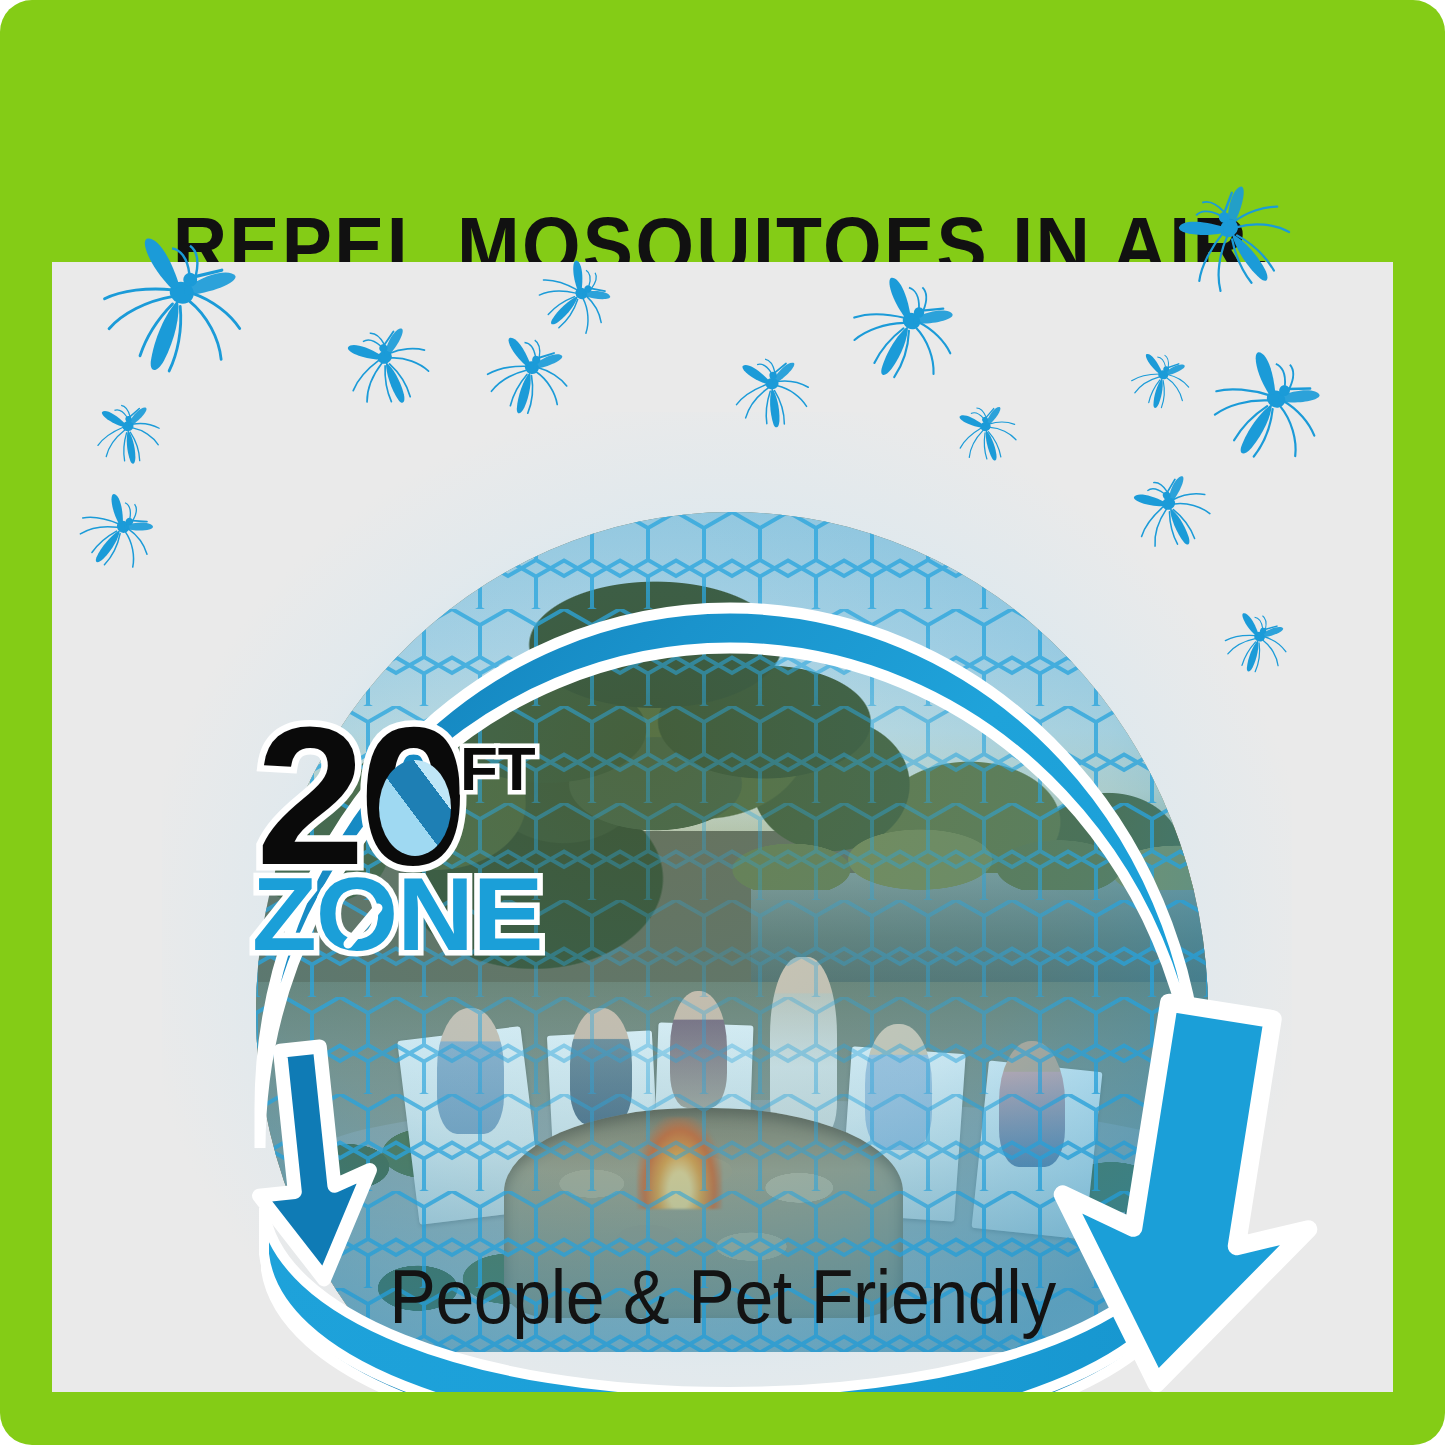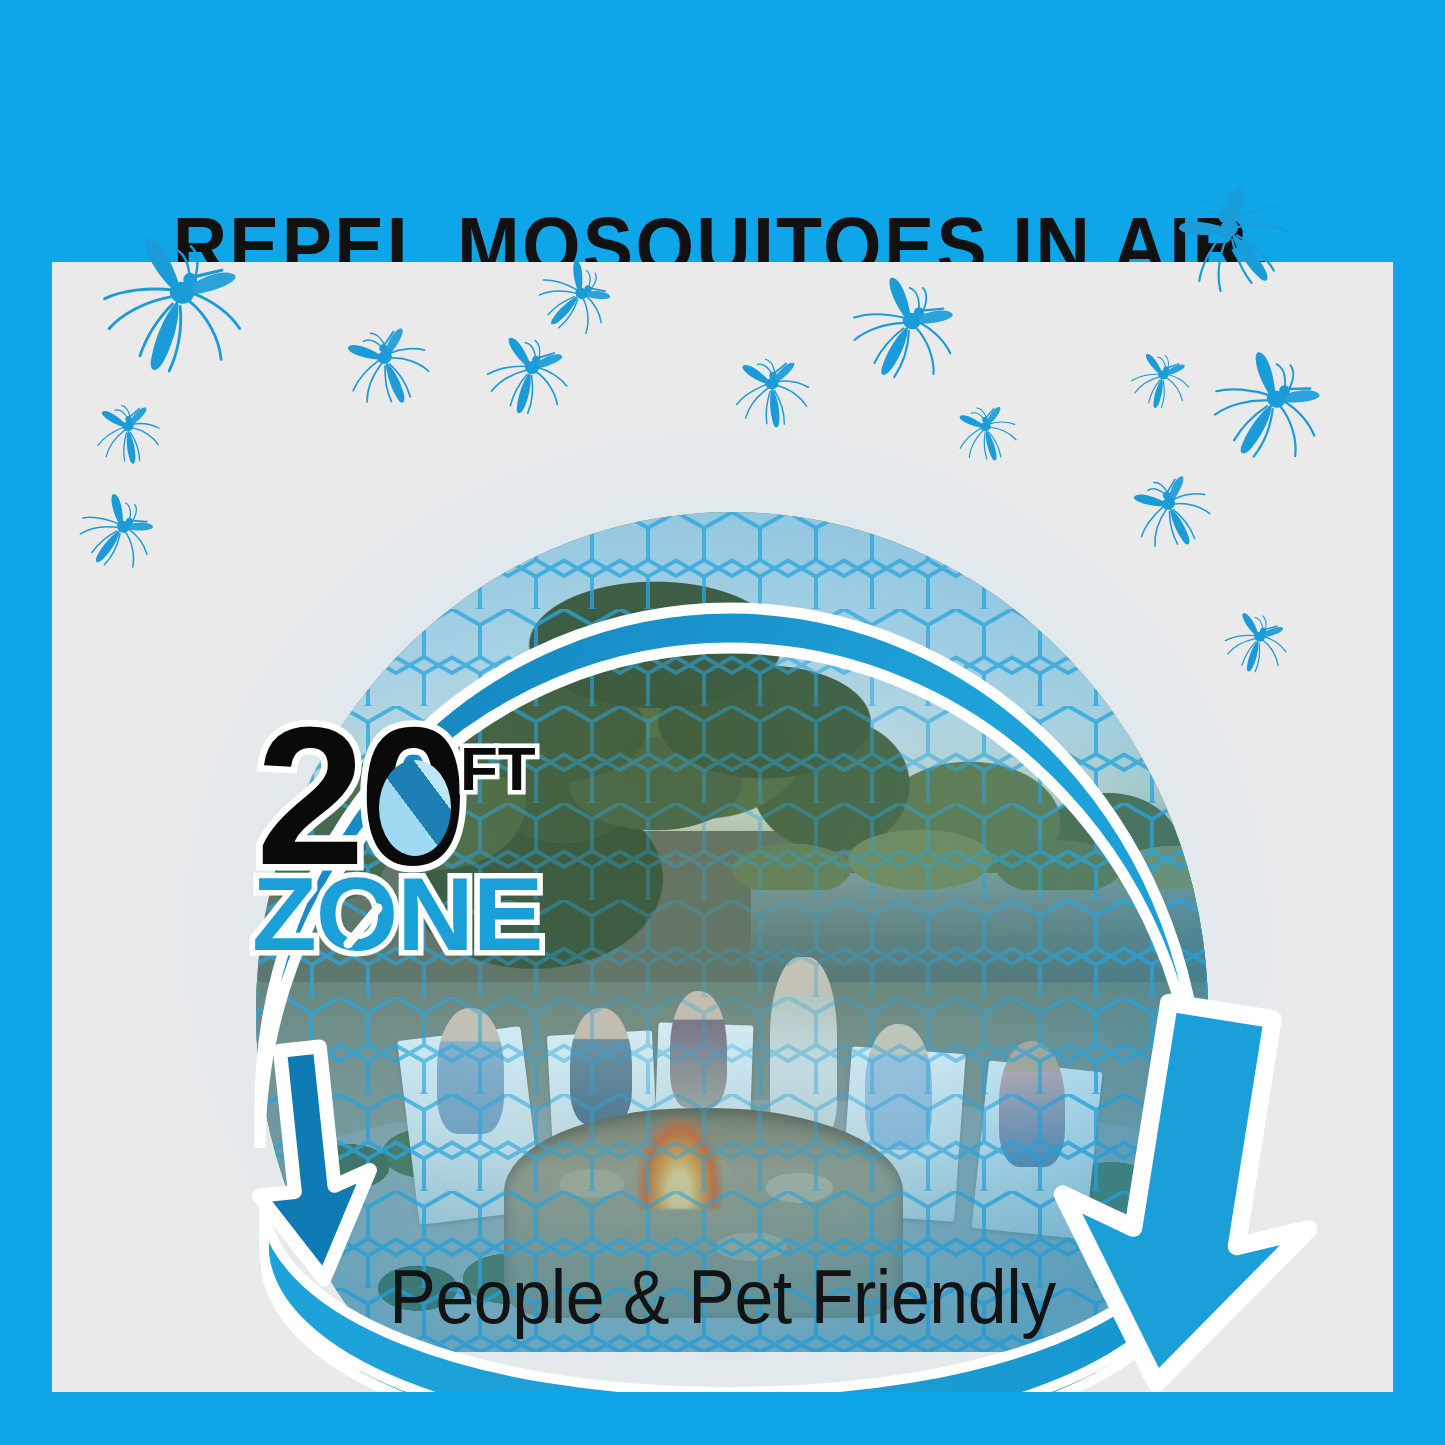--- a/index.html
+++ b/index.html
@@ -1,19 +1,19 @@
 <!DOCTYPE html>
 <html><head>
 <meta charset="utf-8">
 <style>
   html,body{margin:0;padding:0;background:#fff;}
   body{width:1445px;height:1445px;overflow:hidden;
        font-family:"Liberation Sans","DejaVu Sans",sans-serif;}
 
-  #root{position:relative;width:1445px;height:1445px;background:#0ea5e9;}
+  #root{position:relative;width:1445px;height:1445px;background:#84cc16;border-radius:32px;}
 
   
   .headline{
     position:absolute; left:0; top:46px; width:1445px;
     text-align:center;
     font-family:"Liberation Sans","DejaVu Sans",sans-serif;
     font-weight:bold;
     font-size:80px;
     line-height:80px;
     letter-spacing:2.5px;

